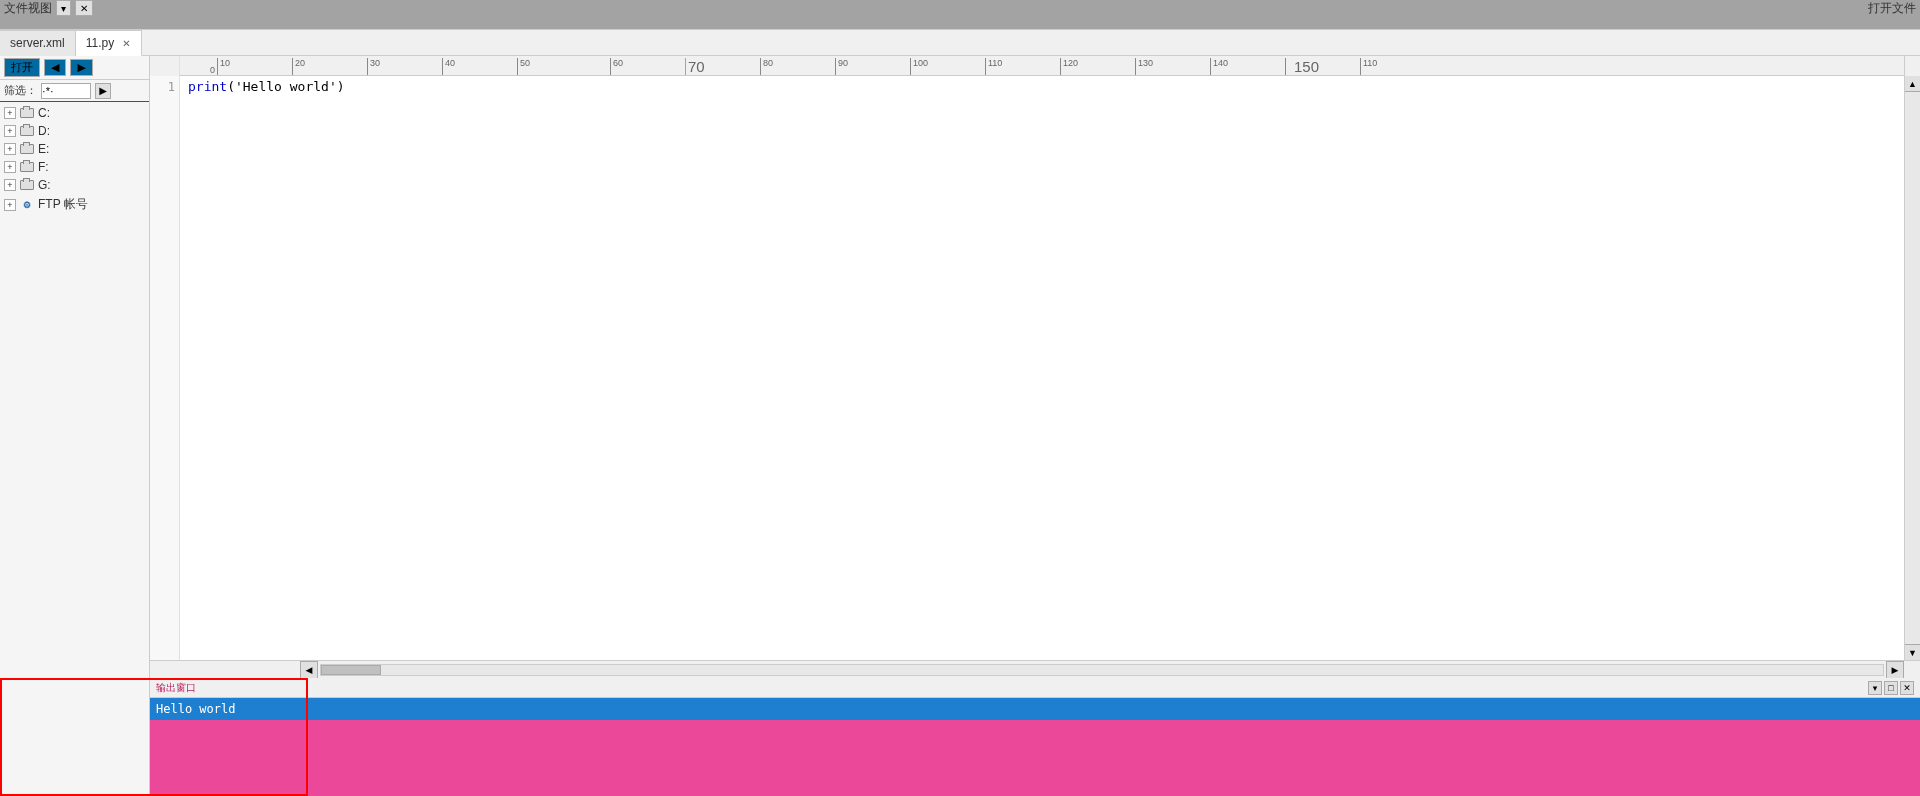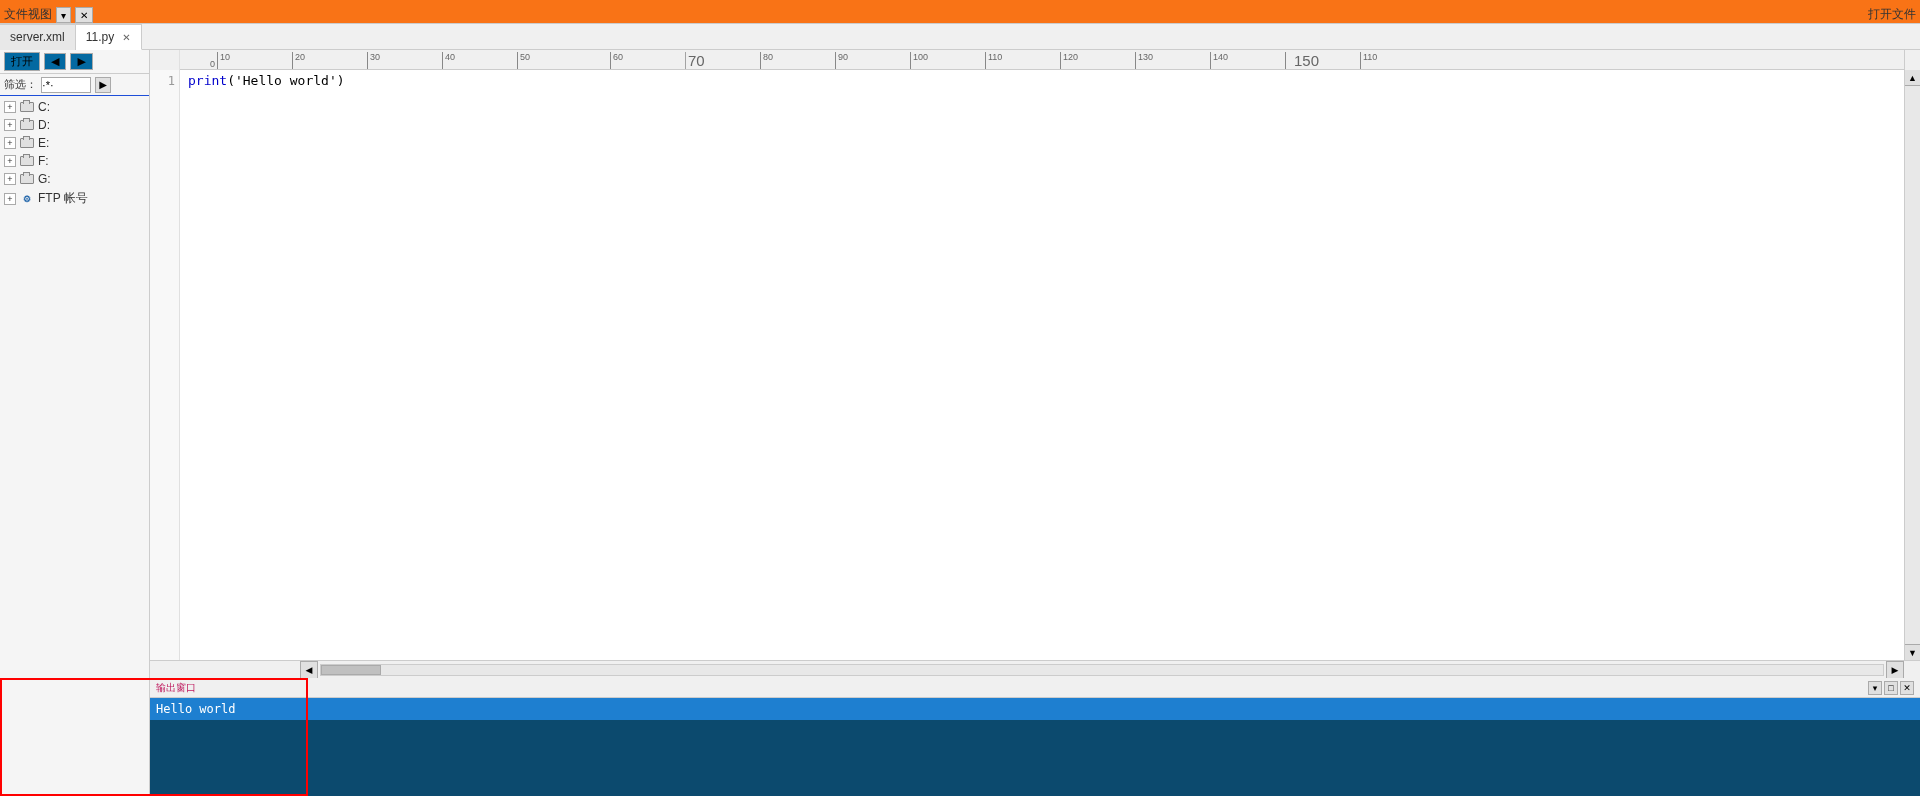--- a/index.html
+++ b/index.html
@@ -1,21 +1,21 @@
 <!DOCTYPE html>
 <html><head>
   <meta charset="utf-8">
   <style>
     * { margin: 0; padding: 0; box-sizing: border-box; }
     body { width: 1920px; height: 796px; overflow: hidden; font-family: 'Microsoft YaHei', SimSun, sans-serif; font-size: 12px; background: #f0f0f0; display: flex; flex-direction: column; }
 
     
     .title-bar {
-      display: flex; align-items: flex-end; background: #f97316; border-bottom: 1px solid #ccc;
-      height: 24px; padding: 0 4px; gap: 4px;
+      display: flex; align-items: flex-start; background: #a3a3a3; border-bottom: 1px solid #ccc;
+      height: 30px; padding: 0 4px; gap: 4px;
     }
     .title-bar-text { font-size: 12px; color: #333; }
     .title-bar-btn { font-size: 10px; background: #e0e0e0; border: 1px solid #aaa; padding: 0 4px; height: 16px; cursor: pointer; }
 
     
     .tab-bar {
       display: flex; align-items: center; background: #f0f0f0;
       border-bottom: 1px solid #ccc; height: 26px;
     }
     .tab {
@@ -91,21 +91,21 @@
     .h-scroll-btn { width: 18px; height: 18px; background: #e0e0e0; border: 1px solid #aaa; display: flex; align-items: center; justify-content: center; font-size: 9px; cursor: pointer; flex-shrink: 0; }
     .h-scroll-track { flex: 1; height: 12px; background: #e8e8e8; margin: 0 2px; border: 1px solid #ccc; }
     .h-scroll-thumb { width: 60px; height: 100%; background: #c0c0c0; border: 1px solid #aaa; }
     .output-title-bar {
       display: flex; align-items: center; background: #f0f0f0; border-bottom: 1px solid #ccc;
       height: 20px; padding: 0 6px; gap: 4px;
     }
     .output-title { font-size: 10px; color: #be185d; font-weight: normal; }
     .output-controls { display: flex; gap: 2px; margin-left: auto; }
     .output-ctrl-btn { width: 14px; height: 14px; background: #e0e0e0; border: 1px solid #aaa; display: flex; align-items: center; justify-content: center; font-size: 9px; cursor: pointer; }
-    .output-content { flex: 1; overflow: auto; background: #0c4a6e; }
+    .output-content { flex: 1; overflow: auto; background: #ec4899; }
     .output-row { display: flex; height: 22px; align-items: center; }
     .output-row.selected { background: #1e7fd0; }
     .output-row.selected .output-text { color: #fff; }
     .output-text { font-size: 12px; padding: 0 6px; color: #333; font-family: Consolas, monospace; }
 
     
     .v-scroll {
       width: 16px; background: #f0f0f0; border-left: 1px solid #ccc;
       display: flex; flex-direction: column; align-items: center;
     }

